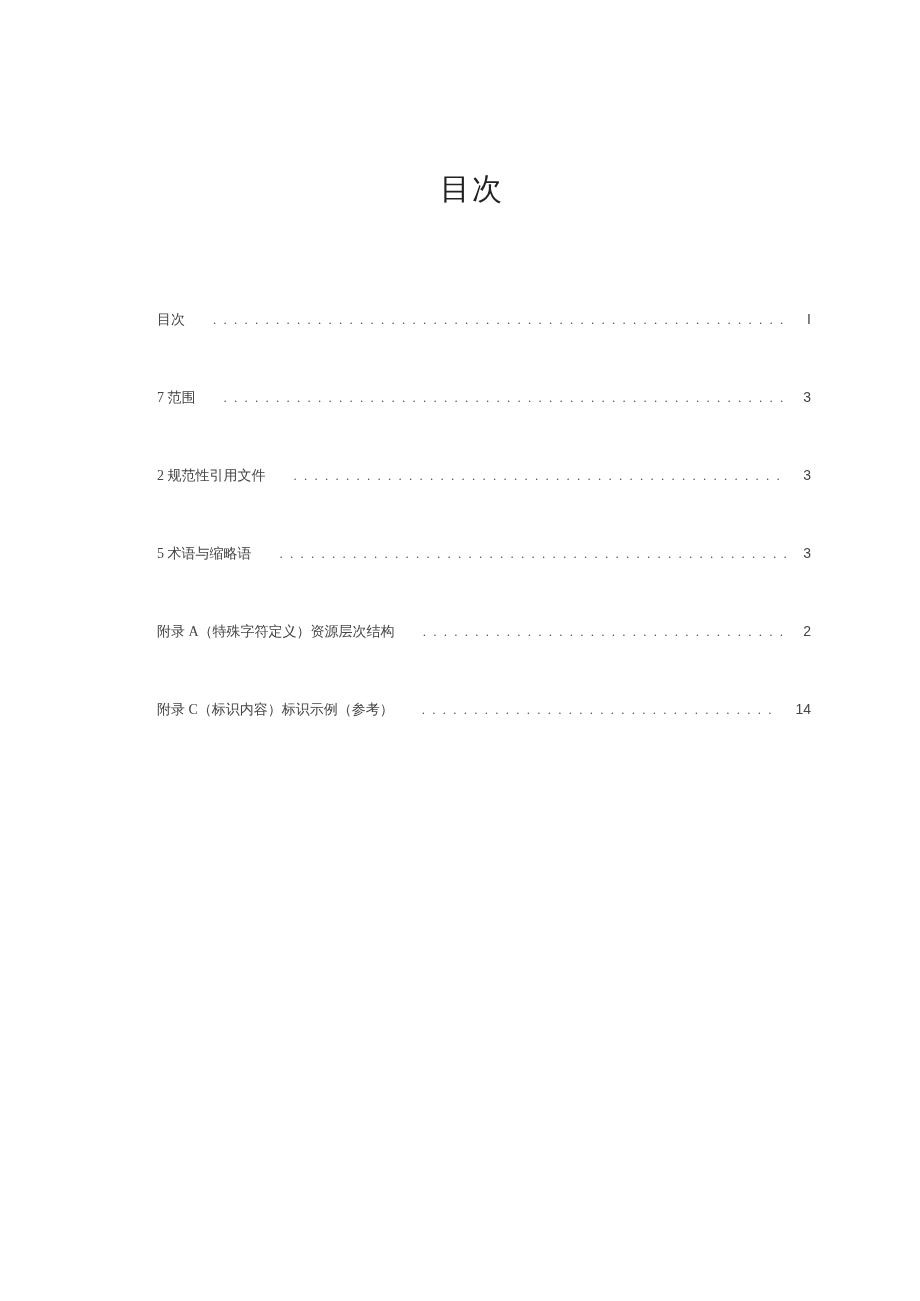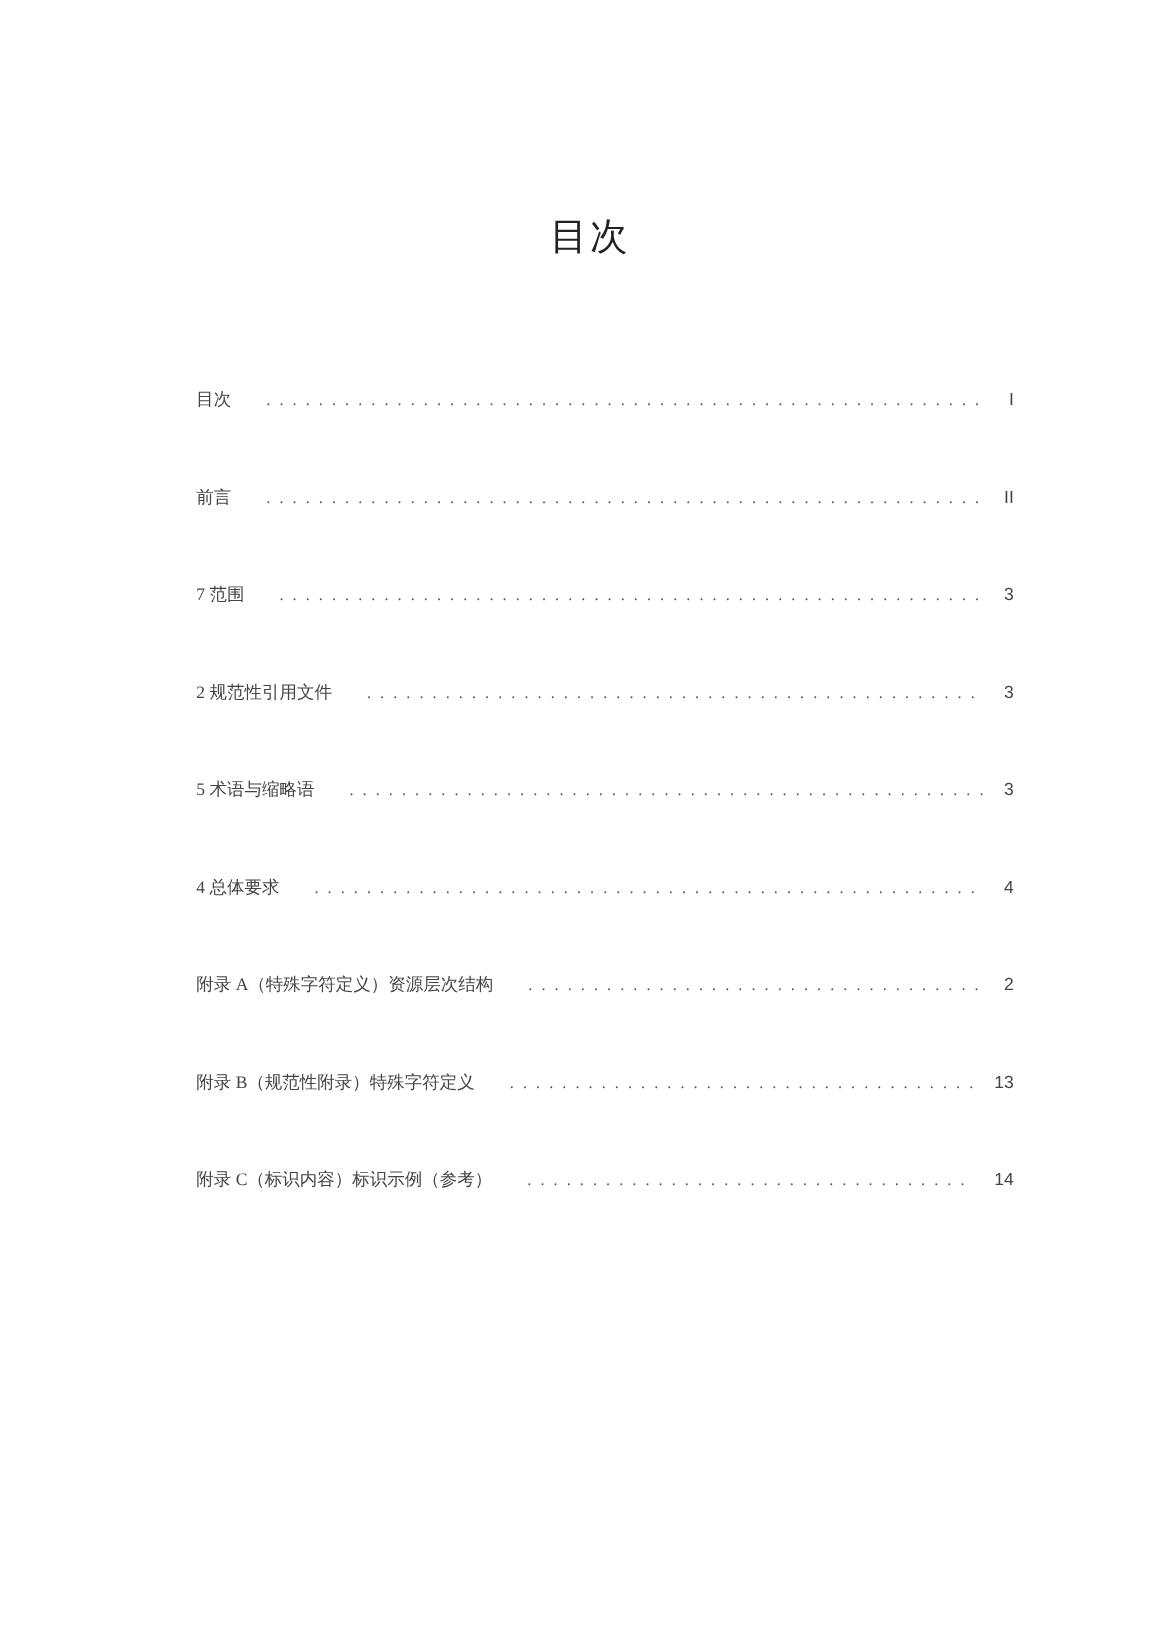--- a/index.html
+++ b/index.html
@@ -64,52 +64,37 @@
 
 <h1 class="page-title">目次</h1>
 
 <div class="toc-container">
   <div class="toc-entry">
     <span class="toc-label">目次</span>
     <span class="toc-dots"></span>
     <span class="toc-page">I</span>
   </div>
   <div class="toc-entry">
-    <span class="toc-label">前言</span>
-    <span class="toc-dots"></span>
-    <span class="toc-page">II</span>
-  </div>
-  <div class="toc-entry">
     <span class="toc-label">7 范围</span>
     <span class="toc-dots"></span>
     <span class="toc-page">3</span>
   </div>
   <div class="toc-entry">
     <span class="toc-label">2 规范性引用文件</span>
     <span class="toc-dots"></span>
     <span class="toc-page">3</span>
   </div>
   <div class="toc-entry">
     <span class="toc-label">5 术语与缩略语</span>
     <span class="toc-dots"></span>
     <span class="toc-page">3</span>
   </div>
   <div class="toc-entry">
-    <span class="toc-label">4 总体要求</span>
-    <span class="toc-dots"></span>
-    <span class="toc-page">4</span>
-  </div>
-  <div class="toc-entry">
     <span class="toc-label">附录 A（特殊字符定义）资源层次结构</span>
     <span class="toc-dots"></span>
     <span class="toc-page">2</span>
-  </div>
-  <div class="toc-entry">
-    <span class="toc-label">附录 B（规范性附录）特殊字符定义</span>
-    <span class="toc-dots"></span>
-    <span class="toc-page">13</span>
   </div>
   <div class="toc-entry">
     <span class="toc-label">附录 C（标识内容）标识示例（参考）</span>
     <span class="toc-dots"></span>
     <span class="toc-page">14</span>
   </div>
 </div>
 
 </body></html>

